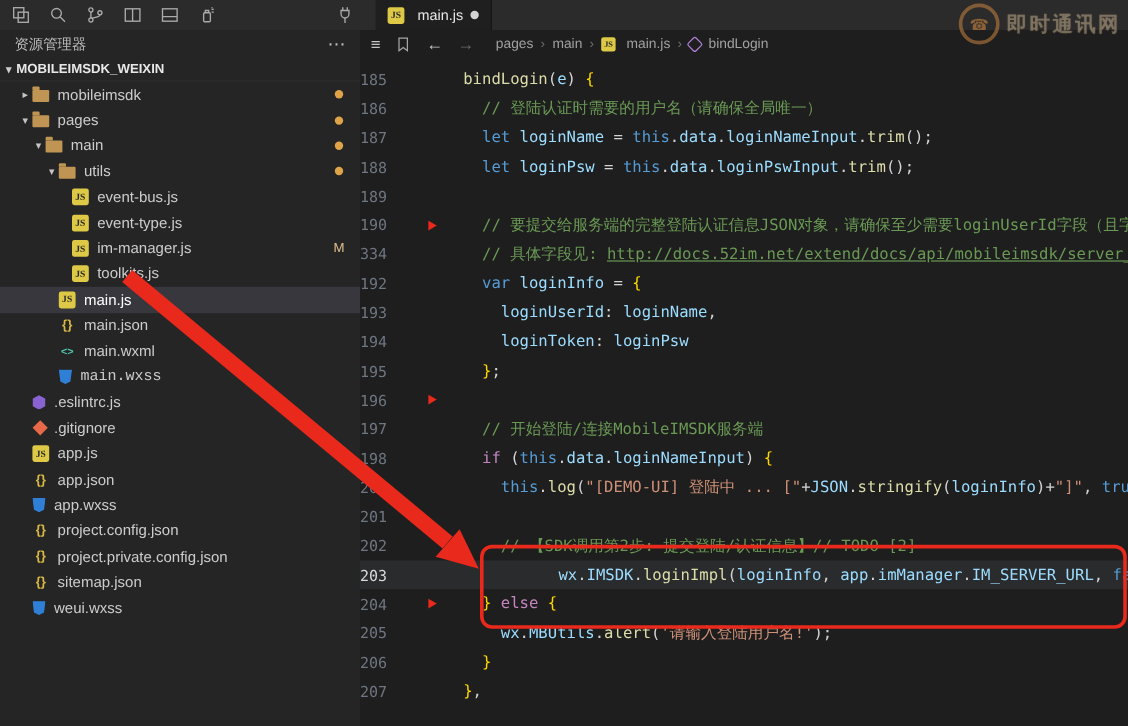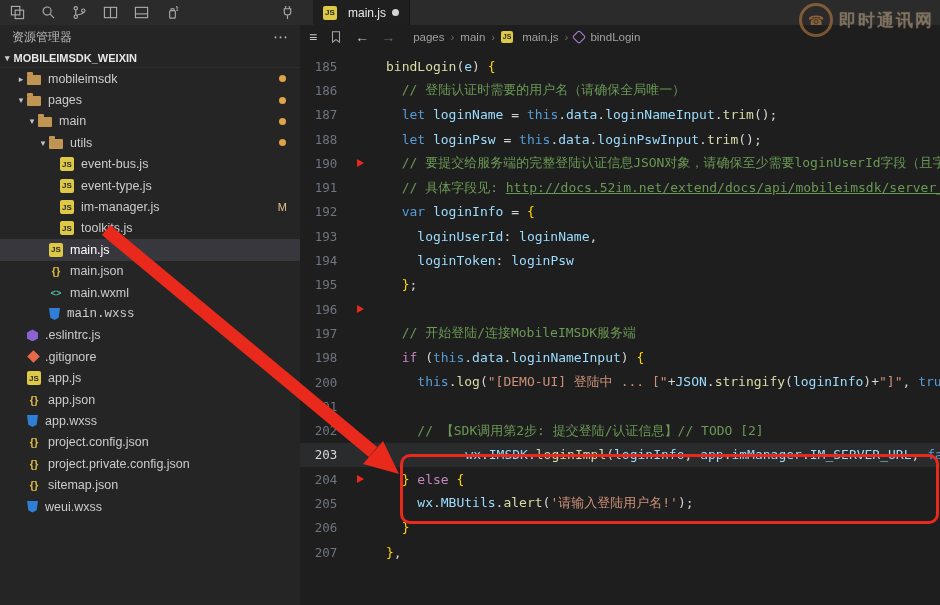--- a/index.html
+++ b/index.html
@@ -35,42 +35,42 @@
   .trow{height:21.4px;display:flex;align-items:center;font-size:12.5px;color:#cccccc;position:relative;cursor:pointer;}
   .trow.sel{background:#37373d;color:#ffffff;}
   .chev{width:12px;flex:none;font-size:9px;color:#c5c5c5;text-align:center;}
   .tlabel{margin-left:2px;white-space:nowrap;}
   .bdot{position:absolute;right:14px;width:7px;height:7px;border-radius:50%;background:#dfa348;}
   .bm{position:absolute;right:13px;color:#e2c08d;font-size:11px;}
   
   .fold{width:14px;height:10px;background:#c09553;border-radius:1px;position:relative;margin:2px 5px 0 0;flex:none;}
   .fold::before{content:"";position:absolute;top:-3px;left:0;width:6px;height:3px;background:#c09553;border-radius:1px 1px 0 0;}
   .fi{width:14px;height:14px;margin-right:5px;flex:none;display:flex;align-items:center;justify-content:center;font-weight:bold;}
-  .fi-js{background:#ddc945;color:#2b2b2b;font-size:8px;border-radius:2px;}
+  .fi-js{background:#ddc945;color:#2b2b2b;font-size:8px;border-radius:2px;font-family:Liberation Serif, serif;}
   .fi-json{color:#d9b944;font-size:11px;}
   .fi-wxml{color:#4ec9b0;font-size:9px;}
   .fi-wxss{width:11px;height:12px;background:#2f7fd6;clip-path:polygon(0 0,100% 0,88% 82%,50% 100%,12% 82%);}
   .fi-eslint{width:11px;height:12px;background:#8a63d2;clip-path:polygon(50% 0,100% 25%,100% 75%,50% 100%,0 75%,0 25%);}
   .fi-git{width:9px;height:9px;background:#e8694a;transform:rotate(45deg);margin-left:2px;}
   
   .editor{flex:1;min-width:0;background:#1e1e1e;position:relative;}
   .ed-toolbar{height:23px;display:flex;align-items:center;gap:12px;padding-left:9px;color:#9a9a9a;}
   .tb-glyph{font-size:14px;color:#c5c5c5;}
   .tb-glyph.dim{color:#6a6a6a;}
   svg.eicon{width:14px;height:14px;stroke:#a5a5a5;fill:none;stroke-width:1.2;}
   .breadcrumb{display:flex;align-items:center;gap:6px;font-size:11.5px;color:#a0a0a0;margin-left:6px;}
   .bc-item{display:flex;align-items:center;gap:4px;cursor:pointer;}
   .bc-sep{color:#6e6e6e;}
   .bc-js{width:12px;height:12px;font-size:7px;}
   .bc-sym{width:8px;height:8px;border:1.5px solid #b180d7;border-radius:2px;transform:rotate(45deg);margin-right:2px;}
   .code{padding-top:6px;font-family:"DejaVu Sans Mono",monospace;font-size:13px;overflow:hidden;}
   .cl{height:24.3px;display:flex;align-items:center;}
   .cl.cur{background:rgba(130,140,160,.12);gap:24px;}
   .cl.cur .num{color:#d9d9d9;}
-  .num{width:52px;flex:none;text-align:center;color:#6e7681;font-size:12.5px;}
+  .num{width:52px;flex:none;text-align:left;color:#6e7681;font-size:12.5px;}
   .mark{width:34px;flex:none;display:flex;align-items:center;}
   .tri{width:0;height:0;border-left:7px solid #e8291c;border-top:4px solid transparent;border-bottom:4px solid transparent;margin-left:5px;}
   .txt{white-space:pre;}
   .t-c{color:#6a9955;} .t-cl{color:#6a9955;text-decoration:underline;}
   .t-k{color:#569cd6;} .t-kc{color:#c586c0;} .t-v{color:#9cdcfe;}
   .t-fn{color:#dcdcaa;} .t-s{color:#ce9178;} .t-d{color:#d4d4d4;} .t-br{color:#ffd700;}
   
   .red-box{position:absolute;left:400px;top:454px;width:533px;height:64px;
            border:3px solid #e8291c;border-radius:10px;pointer-events:none;z-index:11;}
   .arrow-overlay{position:absolute;left:0;top:0;width:940px;height:605px;pointer-events:none;z-index:12;}
@@ -297,28 +297,33 @@
           <span class="num">187</span>
           <span class="mark"></span>
           <span class="txt"><span class="t-d">  </span><span class="t-k">let</span><span class="t-d"> </span><span class="t-v">loginName</span><span class="t-d"> = </span><span class="t-k">this</span><span class="t-d">.</span><span class="t-v">data</span><span class="t-d">.</span><span class="t-v">loginNameInput</span><span class="t-d">.</span><span class="t-fn">trim</span><span class="t-d">();</span></span>
         </div>
         <div class="cl">
           <span class="num">188</span>
           <span class="mark"></span>
           <span class="txt"><span class="t-d">  </span><span class="t-k">let</span><span class="t-d"> </span><span class="t-v">loginPsw</span><span class="t-d"> = </span><span class="t-k">this</span><span class="t-d">.</span><span class="t-v">data</span><span class="t-d">.</span><span class="t-v">loginPswInput</span><span class="t-d">.</span><span class="t-fn">trim</span><span class="t-d">();</span></span>
         </div>
         <div class="cl">
+          <span class="num">189</span>
+          <span class="mark"></span>
+          <span class="txt"></span>
+        </div>
+        <div class="cl">
           <span class="num">190</span>
           <span class="mark">
             <span class="tri"></span>
           </span>
           <span class="txt"><span class="t-c">  // 要提交给服务端的完整登陆认证信息JSON对象，请确保至少需要loginUserId字段（且字段</span></span>
         </div>
         <div class="cl">
-          <span class="num">191</span>
+          <span class="num">334</span>
           <span class="mark"></span>
           <span class="txt"><span class="t-c">  // 具体字段见: </span><span class="t-cl">http://docs.52im.net/extend/docs/api/mobileimsdk/server_tcp</span></span>
         </div>
         <div class="cl">
           <span class="num">192</span>
           <span class="mark"></span>
           <span class="txt"><span class="t-d">  </span><span class="t-k">var</span><span class="t-d"> </span><span class="t-v">loginInfo</span><span class="t-d"> = </span><span class="t-br">{</span></span>
         </div>
         <div class="cl">
           <span class="num">193</span>

